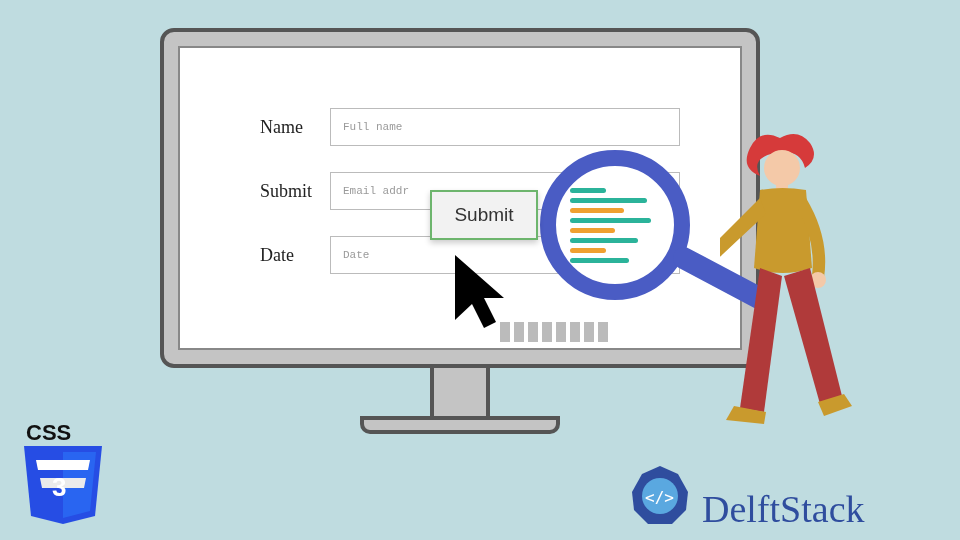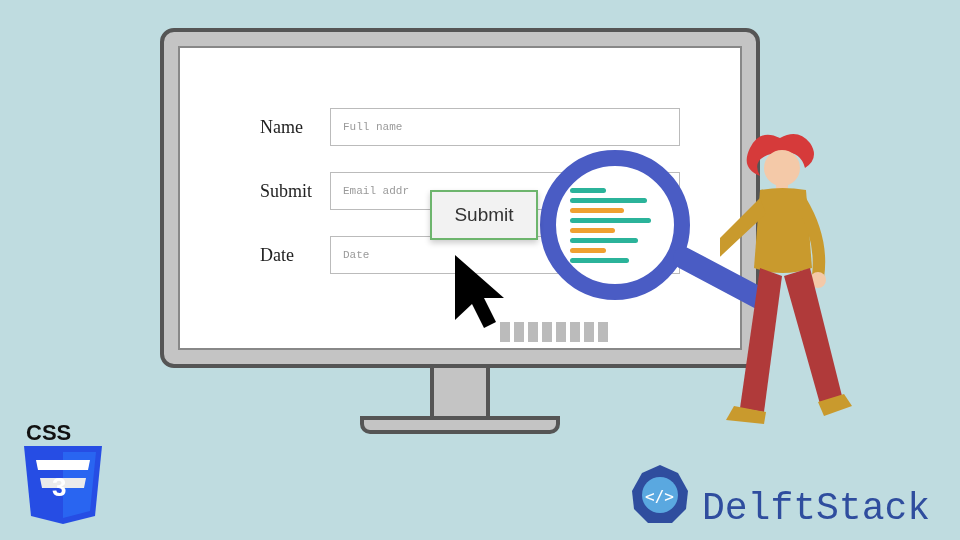--- a/index.html
+++ b/index.html
@@ -170,21 +170,21 @@
     top: 460px;
     display: flex;
     align-items: center;
     gap: 10px;
     z-index: 30;
   }
   .delft-text {
     font-size: 38px;
     color: #2f4d9e;
     font-weight: 500;
-    font-family: Liberation Mono, monospace;
+    font-family: Liberation Serif, serif;
     margin-top: 27px;
   }
 </style>
 </head>
 <body>
 
 <div class="monitor">
   <div class="screen">
     <div class="form">
       <div class="row">

